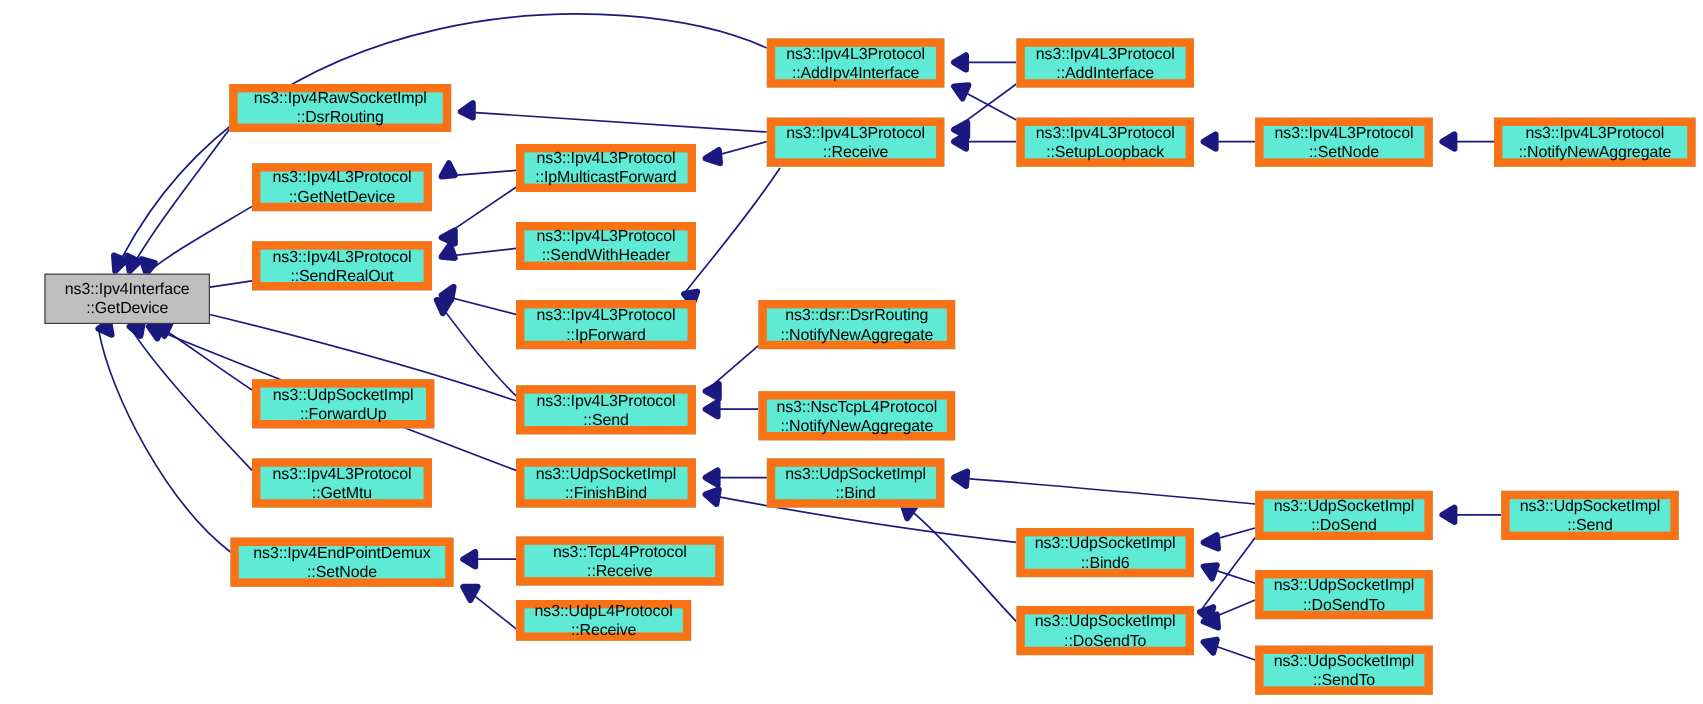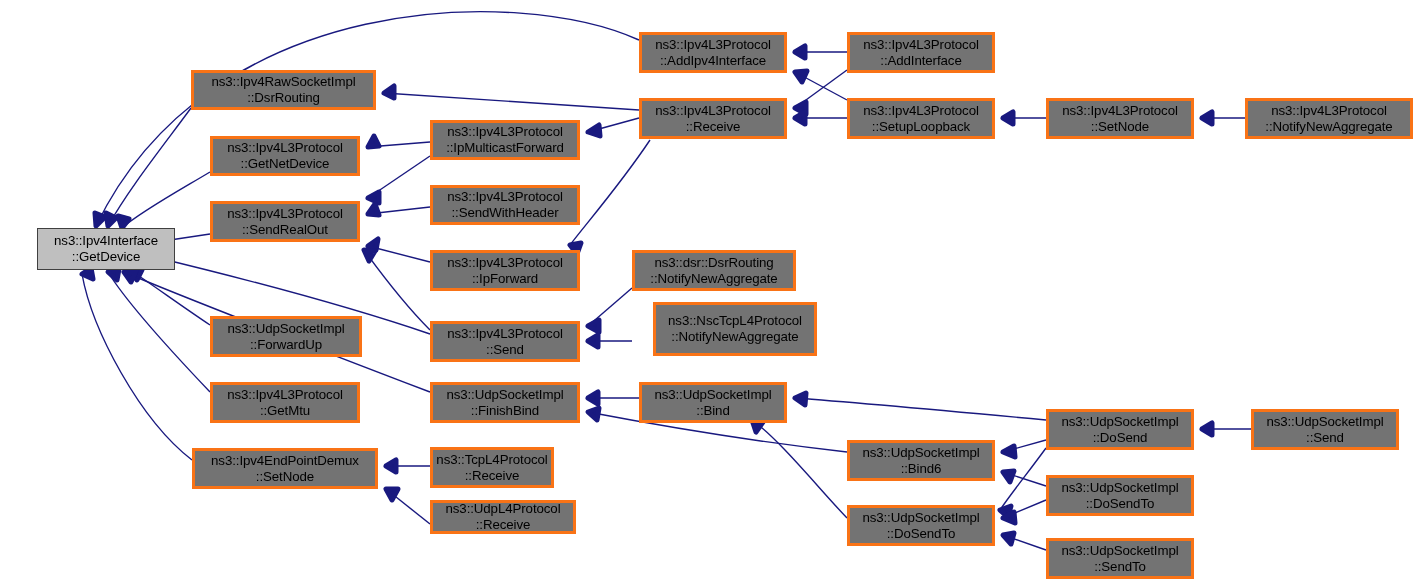--- a/index.html
+++ b/index.html
@@ -1,20 +1,20 @@
 <!DOCTYPE html>
 <html><head>
 <meta charset="utf-8">
 <style>
   html,body{margin:0;padding:0;background:#ffffff;}
   #canvas{position:relative;width:1419px;height:587px;background:#ffffff;
           font-family:"Liberation Sans", sans-serif;overflow:hidden;}
   svg.edges{position:absolute;left:0;top:0;width:1419px;height:587px;}
-  .node{position:absolute;box-sizing:border-box;border:3px solid #f97316;
-        background:#737373;display:flex;align-items:center;justify-content:center;
+  .node{position:absolute;box-sizing:border-box;border:7px solid #f97316;
+        background:#5eead4;display:flex;align-items:center;justify-content:center;
         text-align:center;line-height:1.18;color:#000000;font-size:13.3px;
         letter-spacing:-0.1px;}
   .node.root{background:#bfbfbf;border-color:#404040;}
   .node .lbl{white-space:pre-line;padding:0 2px;}
 </style>
 </head>
 <body>
 
 <div id="canvas">
   <svg class="edges" viewBox="0 0 1419 587" xmlns="http://www.w3.org/2000/svg">
@@ -137,41 +137,41 @@
 ::IpForward</span>
       </div>
       <div class="node" style="left: 430px; top: 321px; width: 150px; height: 41px;">
         <span class="lbl">ns3::Ipv4L3Protocol
 ::Send</span>
       </div>
       <div class="node" style="left: 430px; top: 382px; width: 150px; height: 41px;">
         <span class="lbl">ns3::UdpSocketImpl
 ::FinishBind</span>
       </div>
-      <div class="node" style="left: 430px; top: 447px; width: 124px; height: 41px;">
+      <div class="node" style="left: 430px; top: 447px; width: 173px; height: 41px;">
         <span class="lbl">ns3::TcpL4Protocol
 ::Receive</span>
       </div>
       <div class="node" style="left: 430px; top: 500px; width: 146px; height: 34px;">
         <span class="lbl">ns3::UdpL4Protocol
 ::Receive</span>
       </div>
       <div class="node" style="left: 639px; top: 32px; width: 148px; height: 41px;">
         <span class="lbl">ns3::Ipv4L3Protocol
 ::AddIpv4Interface</span>
       </div>
       <div class="node" style="left: 639px; top: 98px; width: 148px; height: 41px;">
         <span class="lbl">ns3::Ipv4L3Protocol
 ::Receive</span>
       </div>
       <div class="node" style="left: 632px; top: 250px; width: 164px; height: 41px;">
         <span class="lbl">ns3::dsr::DsrRouting
 ::NotifyNewAggregate</span>
       </div>
-      <div class="node" style="left: 632px; top: 302px; width: 164px; height: 54px; margin-left: 21px;">
+      <div class="node" style="left: 632px; top: 326px; width: 164px; height: 41px;">
         <span class="lbl">ns3::NscTcpL4Protocol
 ::NotifyNewAggregate</span>
       </div>
       <div class="node" style="left: 639px; top: 382px; width: 148px; height: 41px;">
         <span class="lbl">ns3::UdpSocketImpl
 ::Bind</span>
       </div>
       <div class="node" style="left: 847px; top: 32px; width: 148px; height: 41px;">
         <span class="lbl">ns3::Ipv4L3Protocol
 ::AddInterface</span>

